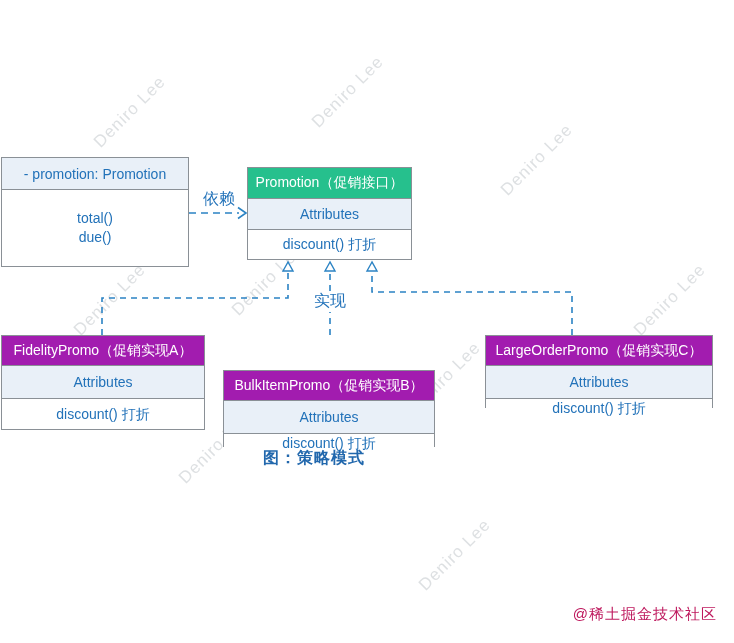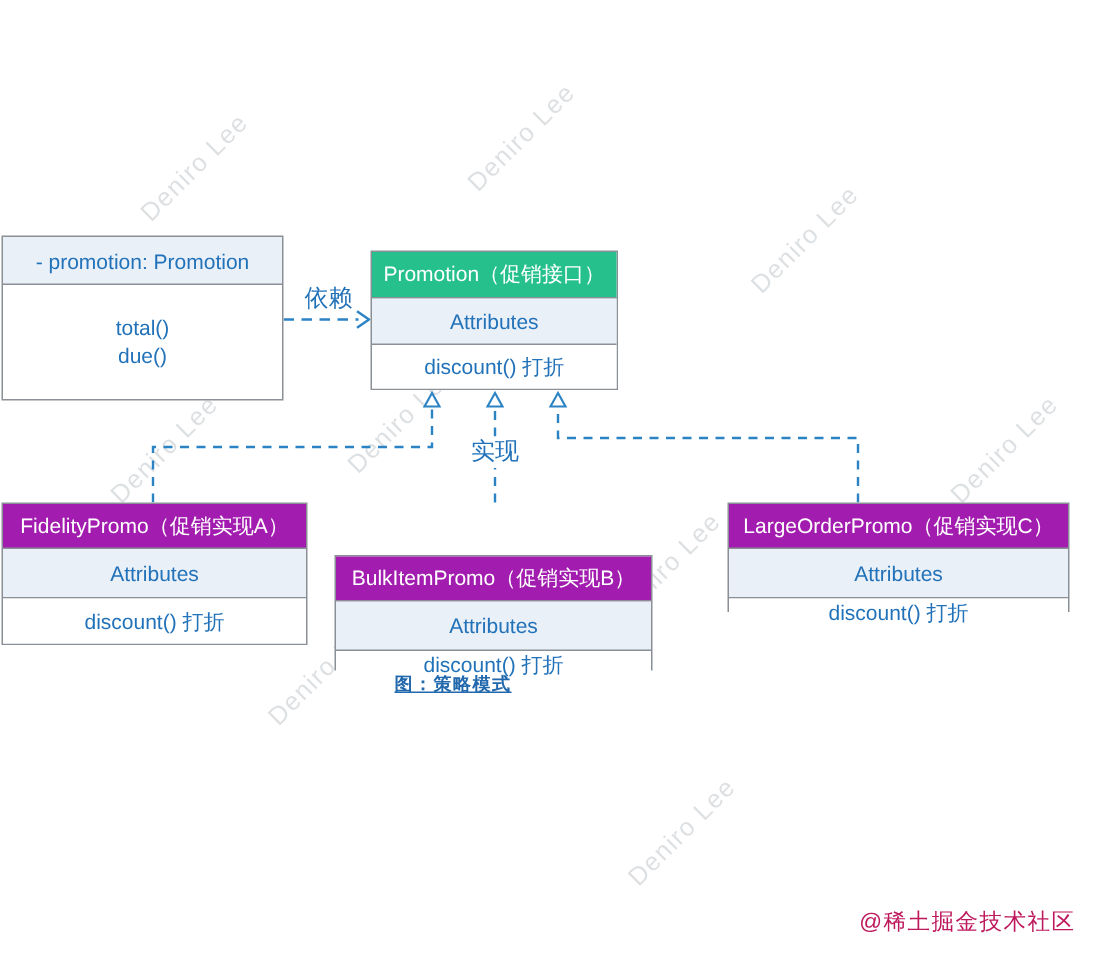--- a/index.html
+++ b/index.html
@@ -35,22 +35,22 @@
   .hdr-green{background:#26c08d;}
   .hdr-teal{background:#a21caf;}
   
   .wires{position:absolute;left:0;top:0;z-index:1;}
   
   .rel-label{
     position:absolute;z-index:3;color:#2272b9;font-size:16px;
     background:#fff;padding:0 2px;white-space:nowrap;
   }
   .caption{
-    position:absolute;z-index:3;color:#2268ad;font-size:12px;font-weight:bold;
-    letter-spacing:1px;white-space:nowrap;text-decoration:underline;
+    position:absolute;z-index:3;color:#2268ad;font-size:16px;font-weight:bold;
+    letter-spacing:1px;white-space:nowrap;
   }
   .credit{
     position:absolute;z-index:3;color:#be185d;font-size:15px;letter-spacing:1px;
     white-space:nowrap;
   }
 </style>
 </head>
 <body>
 
 <div class="canvas">

